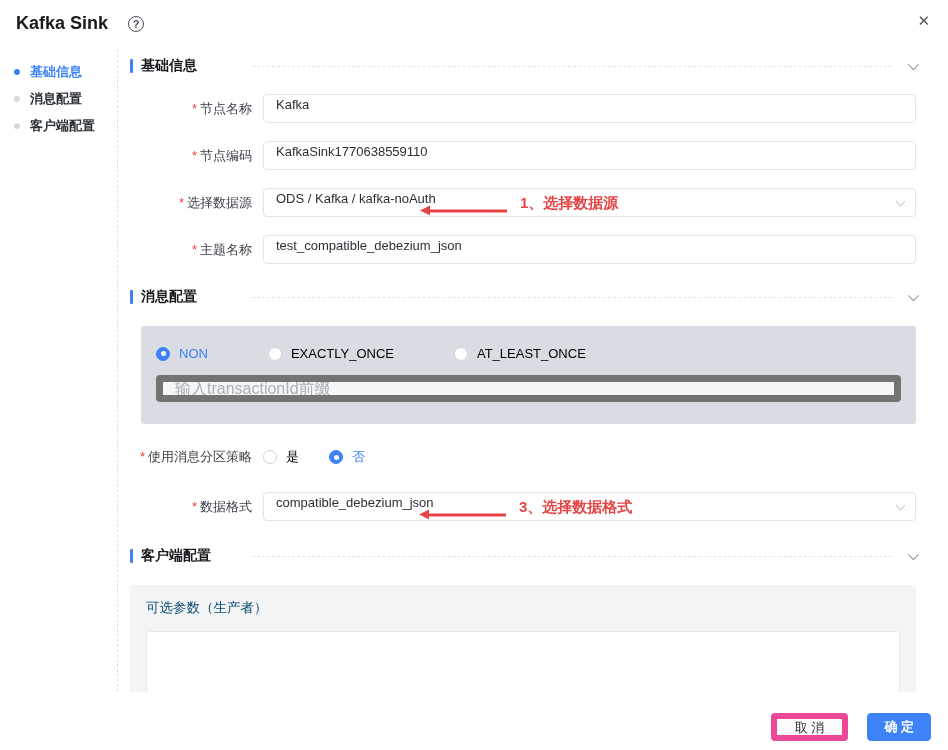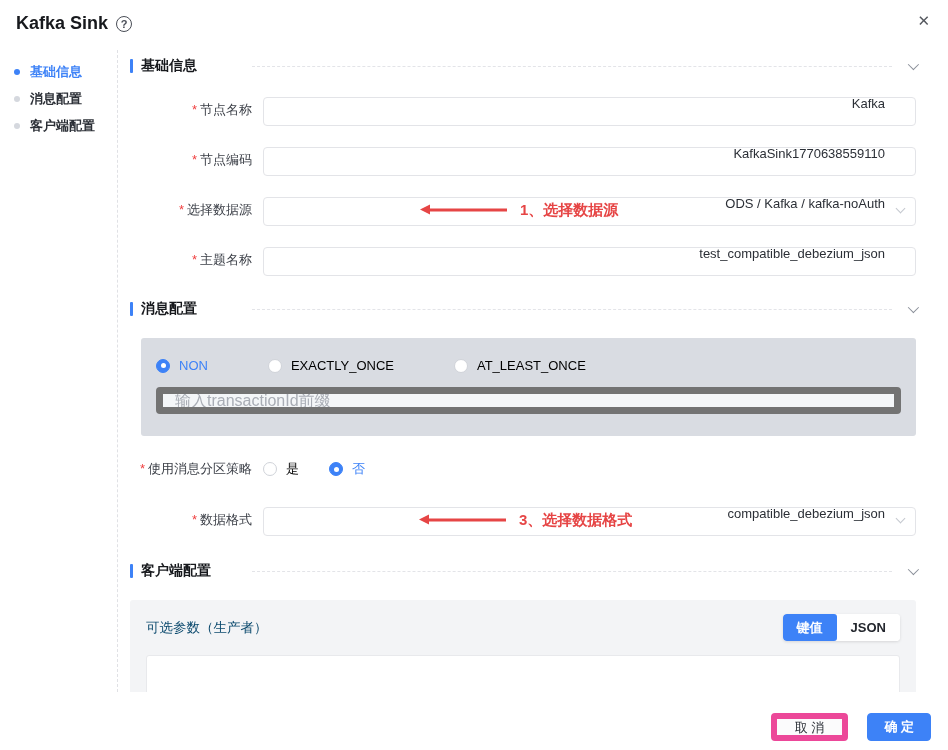--- a/index.html
+++ b/index.html
@@ -2,21 +2,21 @@
 <html><head>
 <meta charset="utf-8">
 <style>
   * { margin:0; padding:0; box-sizing:border-box; }
   html,body { background:#fff; }
   body { font-family:"Liberation Sans","DejaVu Sans",sans-serif; }
   .page { position:relative; width:948px; height:750px; background:#fff; overflow:hidden; color:#2b2f36; }
 
   
   .hdr { position:relative; height:50px; padding:13px 16px 0; }
-  .hdr-title { display:inline-flex; align-items:center; gap:8px; font-size:18px; font-weight:700; color:#17191d; }
+  .hdr-title { display:inline-flex; align-items:center; gap:20px; font-size:18px; font-weight:700; color:#17191d; }
   .help-ic { display:inline-flex; align-items:center; justify-content:center; width:16px; height:16px;
              border:1.4px solid #4a4e57; border-radius:50%; font-size:11px; font-weight:700; color:#4a4e57; cursor:pointer; }
   .close-ic { position:absolute; right:18px; top:13px; font-size:15px; color:#55585f; cursor:pointer; line-height:1; }
 
   
   .content { display:flex; height:642px; overflow:hidden; }
   .sidebar { width:117px; padding:8px 0 0 14px; flex:none; }
   .side-item { display:flex; align-items:center; height:27px; cursor:pointer; }
   .side-dot { width:6px; height:6px; border-radius:50%; background:#d5d8de; margin-right:10px; flex:none; }
   .side-item.active .side-dot { background:#3d82f7; }
@@ -34,28 +34,28 @@
   .chev-dn { width:8px; height:8px; border-right:1.6px solid #8a8f99; border-bottom:1.6px solid #8a8f99;
              transform:rotate(45deg) translateY(-2px); cursor:pointer; flex:none; }
 
   
   .frow { position:relative; display:flex; align-items:center; margin-bottom:18px; }
   .frow.top { align-items:flex-start; }
   .flabel { width:122px; flex:none; text-align:right; font-size:13px; color:#3a3e46; white-space:nowrap; padding-right:0; }
   .frow.top .flabel { padding-top:9px; }
   .req { color:#f04040; margin-right:3px; font-size:13px; }
   .fctrl { flex:1; margin-left:11px; position:relative; }
-  .tinput { width:100%; height:29px; border:1px solid #e3e4e8; border-radius:4px; padding:0 30px 16px 12px;
-            font-size:13px; color:#2b2f36; background:#fff; outline:none; font-family:inherit;text-align:right; }
+  .tinput { width:100%; height:29px; border:1px solid #e3e4e8; border-radius:4px; padding:0 30px 8px 12px;
+            font-size:13px; color:#2b2f36; background:#fff; outline:none; font-family:inherit; }
   .tinput::placeholder { color:#b8bcc4; }
   .sel-chev { position:absolute; right:12px; top:50%; width:7px; height:7px; margin-top:-5px;
               border-right:1.4px solid #c4c8cf; border-bottom:1.4px solid #c4c8cf; transform:rotate(45deg); pointer-events:none; }
 
   
-  .annot { position:absolute; top:50%; transform:translateY(-50%); display:flex; align-items:center; pointer-events:none; z-index:3; }
+  .annot { position:absolute; top:50%; transform:translateY(-50%); display:flex; align-items:flex-end; pointer-events:none; z-index:3; }
   .arrow { position:relative; height:2.4px; background:#e64545; width:78px; margin-left:9px; }
   .arrow:before { content:""; position:absolute; left:-9px; top:-4.5px; border-top:5.6px solid transparent;
                   border-bottom:5.6px solid transparent; border-right:10px solid #e64545; }
   .annot-txt { color:#e64545; font-size:15px; font-weight:700; margin-left:13px; white-space:nowrap; }
 
   
   .deliv-panel { background:#d9dce2; border-radius:3px; padding:13px 15px 22px; }
   .radio-row { display:flex; align-items:center; gap:60px; margin:7px 0 14px; }
   .radio-opt { display:flex; align-items:center; gap:9px; cursor:pointer; }
   .radio { width:14px; height:14px; border-radius:50%; background:#fff; border:1px solid #d0d3d9; position:relative; flex:none; }
@@ -226,24 +226,20 @@
           <span class="sec-bar"></span>
           <span class="sec-name">客户端配置</span>
         </div>
         <div class="sec-dash"></div>
         <span class="chev-dn"></span>
       </div>
 
       <div class="client-panel">
         <div class="cp-head">
           <span class="cp-title">可选参数（生产者）</span>
-          <div class="seg">
-            <span class="seg-btn on">键值</span>
-            <span class="seg-btn">JSON</span>
-          </div>
         </div>
         <div class="cp-box">
           
           
         </div>
       </div>
 
     </div>
   </div>
 

